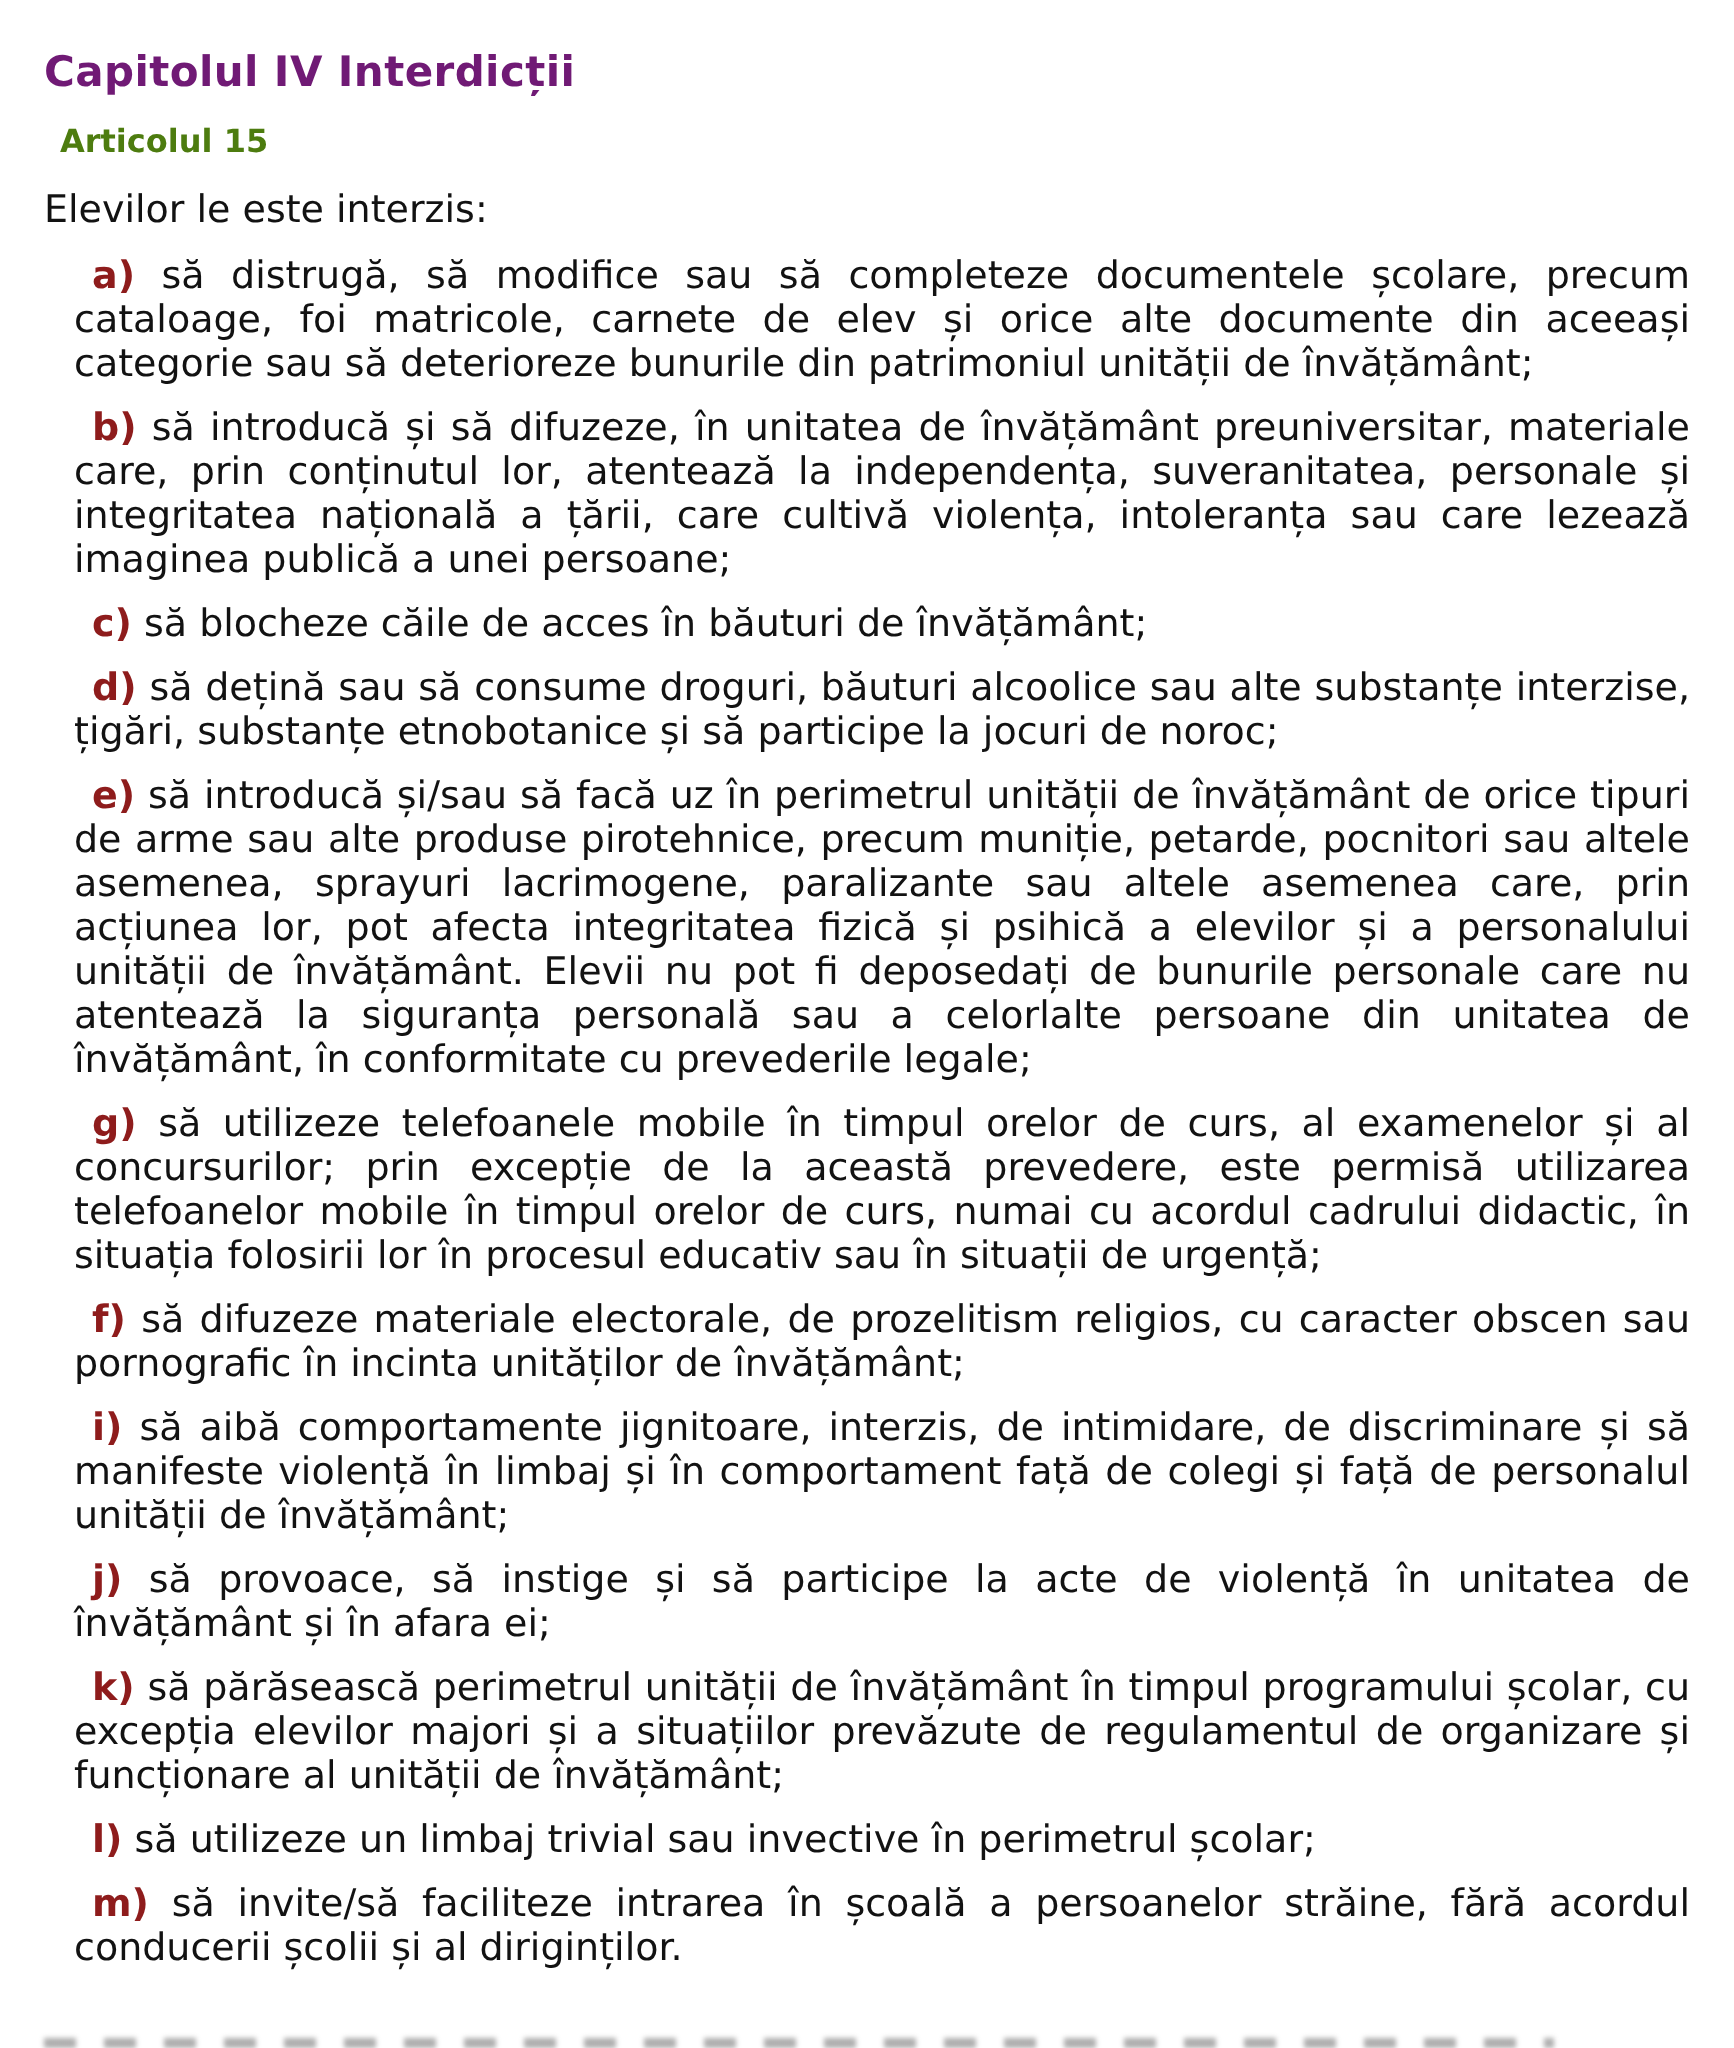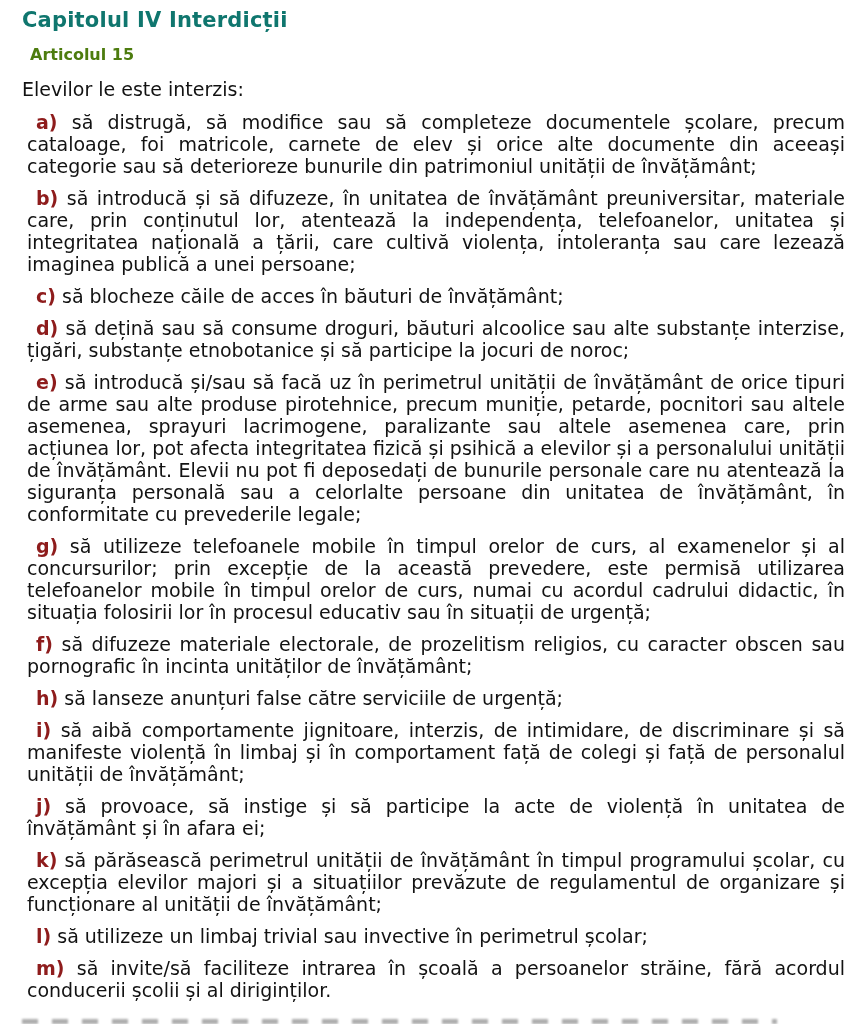--- a/index.html
+++ b/index.html
@@ -14,41 +14,41 @@
     position: relative;
     font-family: "DejaVu Sans", "Liberation Sans", sans-serif;
     color: #121212;
   }
   .doc {
     padding: 8px 22px 0 21px;
   }
   .chapter-title {
     font-size: 21px;
     font-weight: bold;
-    color: #0f766e;
-    margin: 0 0 13px 1px;
+    color: #701a75;
+    margin: 16px 0 13px 1px;
     letter-spacing: 0.2px;
   }
   .article-title {
     font-size: 16px;
     font-weight: bold;
     color: #4d7c0f;
     margin: 0 0 14px 9px;
   }
   .intro {
     font-size: 19px;
     margin: 12px 0 11px 1px;
     color: #121212;
   }
   .item {
     font-size: 19px;
     line-height: 22px;
     text-align: justify;
     text-indent: 9px;
-    margin: 0 0 10px 6px;
+    margin: 0 0 10px 16px;
     color: #121212;
   }
   .item .marker {
     font-weight: bold;
     color: #8e1c1c;
   }
   
   .bottom-artifact {
     position: absolute;
     left: 22px;
@@ -69,27 +69,26 @@
 <div class="doc">
 
   <h1 class="chapter-title">Capitolul IV Interdicții</h1>
 
   <h2 class="article-title">Articolul 15</h2>
 
   <p class="intro">Elevilor le este interzis:</p>
 
   <div>
     <p class="item"><b class="marker">a)</b> <span>să distrugă, să modifice sau să completeze documentele școlare, precum cataloage, foi matricole, carnete de elev și orice alte documente din aceeași categorie sau să deterioreze bunurile din patrimoniul unității de învățământ;</span></p>
-    <p class="item"><b class="marker">b)</b> <span>să introducă și să difuzeze, în unitatea de învățământ preuniversitar, materiale care, prin conținutul lor, atentează la independența, telefoanelor, unitatea și integritatea națională a țării, care cultivă violența, intoleranța sau care lezează imaginea publică a unei persoane;</span></p>
+    <p class="item"><b class="marker">b)</b> <span>să introducă și să difuzeze, în unitatea de învățământ preuniversitar, materiale care, prin conținutul lor, atentează la independența, suveranitatea, personale și integritatea națională a țării, care cultivă violența, intoleranța sau care lezează imaginea publică a unei persoane;</span></p>
     <p class="item"><b class="marker">c)</b> <span>să blocheze căile de acces în băuturi de învățământ;</span></p>
     <p class="item"><b class="marker">d)</b> <span>să dețină sau să consume droguri, băuturi alcoolice sau alte substanțe interzise, țigări, substanțe etnobotanice și să participe la jocuri de noroc;</span></p>
     <p class="item"><b class="marker">e)</b> <span>să introducă și/sau să facă uz în perimetrul unității de învățământ de orice tipuri de arme sau alte produse pirotehnice, precum muniție, petarde, pocnitori sau altele asemenea, sprayuri lacrimogene, paralizante sau altele asemenea care, prin acțiunea lor, pot afecta integritatea fizică și psihică a elevilor și a personalului unității de învățământ. Elevii nu pot fi deposedați de bunurile personale care nu atentează la siguranța personală sau a celorlalte persoane din unitatea de învățământ, în conformitate cu prevederile legale;</span></p>
     <p class="item"><b class="marker">g)</b> <span>să utilizeze telefoanele mobile în timpul orelor de curs, al examenelor și al concursurilor; prin excepție de la această prevedere, este permisă utilizarea telefoanelor mobile în timpul orelor de curs, numai cu acordul cadrului didactic, în situația folosirii lor în procesul educativ sau în situații de urgență;</span></p>
     <p class="item"><b class="marker">f)</b> <span>să difuzeze materiale electorale, de prozelitism religios, cu caracter obscen sau pornografic în incinta unităților de învățământ;</span></p>
-    <p class="item"><b class="marker">h)</b> <span>să lanseze anunțuri false către serviciile de urgență;</span></p>
     <p class="item"><b class="marker">i)</b> <span>să aibă comportamente jignitoare, interzis, de intimidare, de discriminare și să manifeste violență în limbaj și în comportament față de colegi și față de personalul unității de învățământ;</span></p>
     <p class="item"><b class="marker">j)</b> <span>să provoace, să instige și să participe la acte de violență în unitatea de învățământ și în afara ei;</span></p>
     <p class="item"><b class="marker">k)</b> <span>să părăsească perimetrul unității de învățământ în timpul programului școlar, cu excepția elevilor majori și a situațiilor prevăzute de regulamentul de organizare și funcționare al unității de învățământ;</span></p>
     <p class="item"><b class="marker">l)</b> <span>să utilizeze un limbaj trivial sau invective în perimetrul școlar;</span></p>
     <p class="item"><b class="marker">m)</b> <span>să invite/să faciliteze intrarea în școală a persoanelor străine, fără acordul conducerii școlii și al diriginților.</span></p>
   </div>
 
 </div>
 
 <div class="bottom-artifact"></div>

